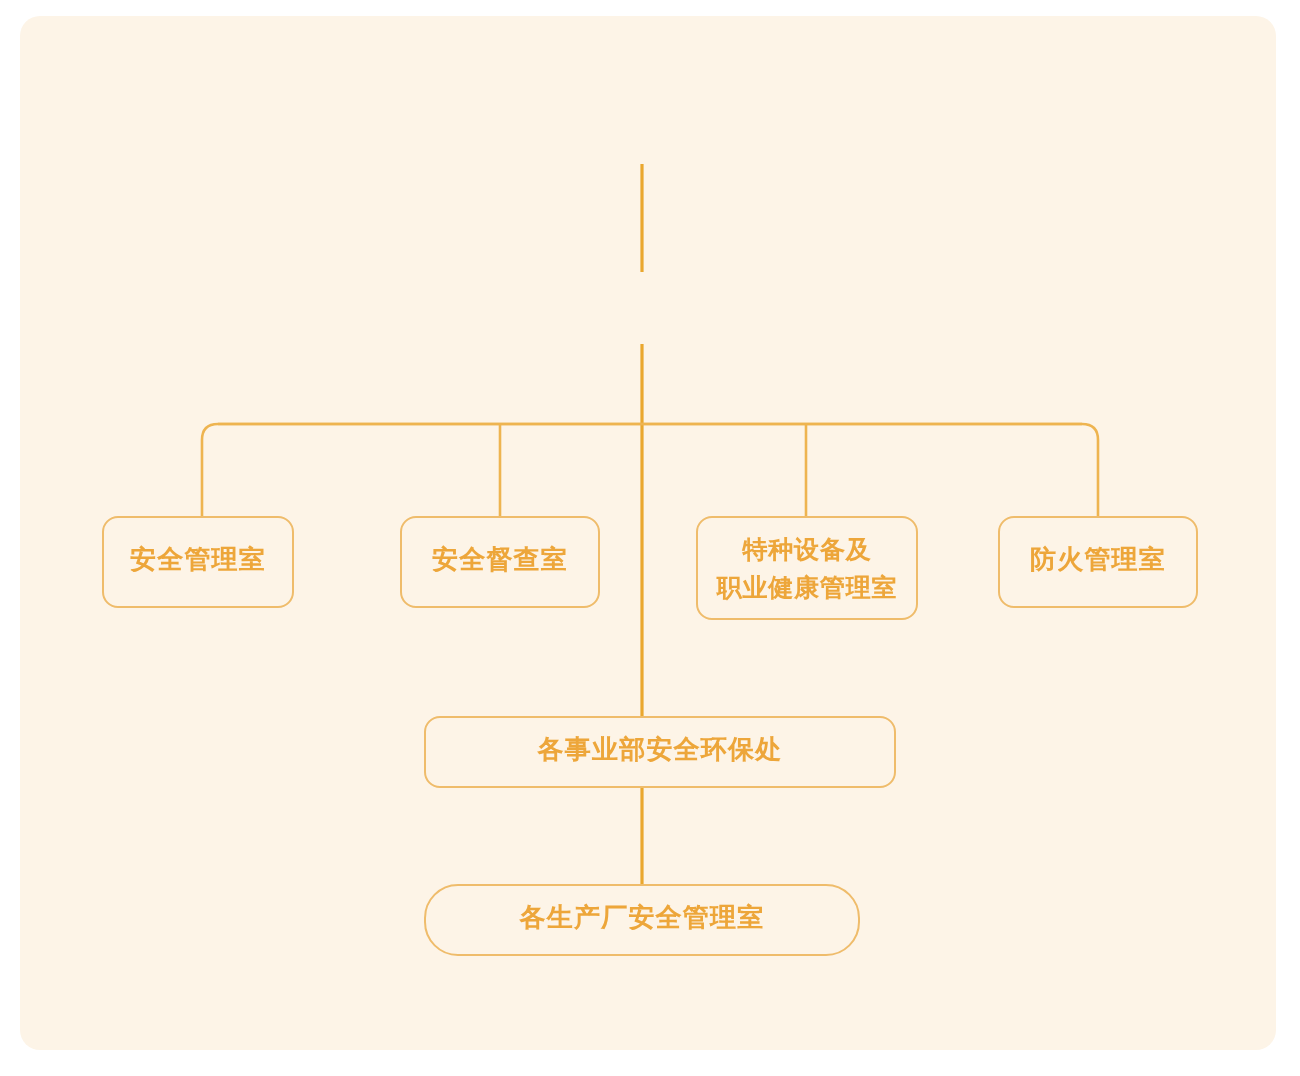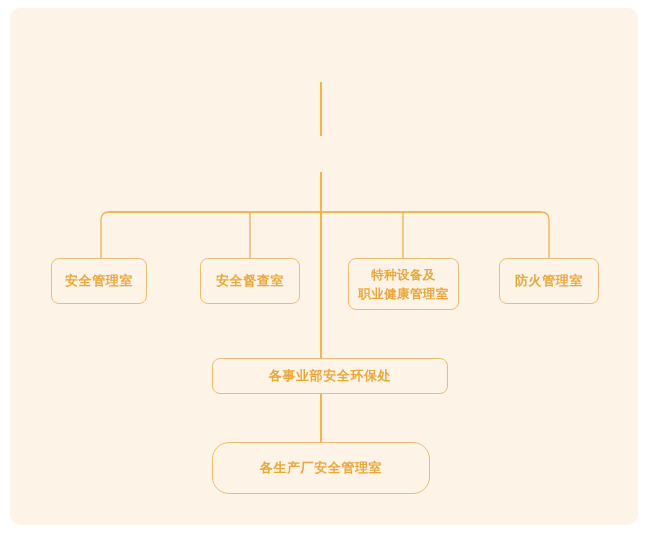--- a/index.html
+++ b/index.html
@@ -100,16 +100,16 @@
 
     <div class="node plain" style="left:190px; top:250px; width:100px; height:46px;">安全督查室</div>
 
     <div class="node plain small" style="left:338px; top:250px; width:111px; height:52px;">特种设备及
 职业健康管理室</div>
 
     <div class="node plain" style="left:489px; top:250px; width:100px; height:46px;">防火管理室</div>
 
     <div class="node plain" style="left:202px; top:350px; width:236px; height:36px;">各事业部安全环保处</div>
 
-    <div class="node plain" style="left:202px; top:434px; width:218px; height:52px;border-radius:17px;">各生产厂安全管理室</div>
+    <div class="node plain" style="left:202px; top:434px; width:218px; height:36px;border-radius:17px;">各生产厂安全管理室</div>
 
   </div>
 </div>
 
 </body></html>

